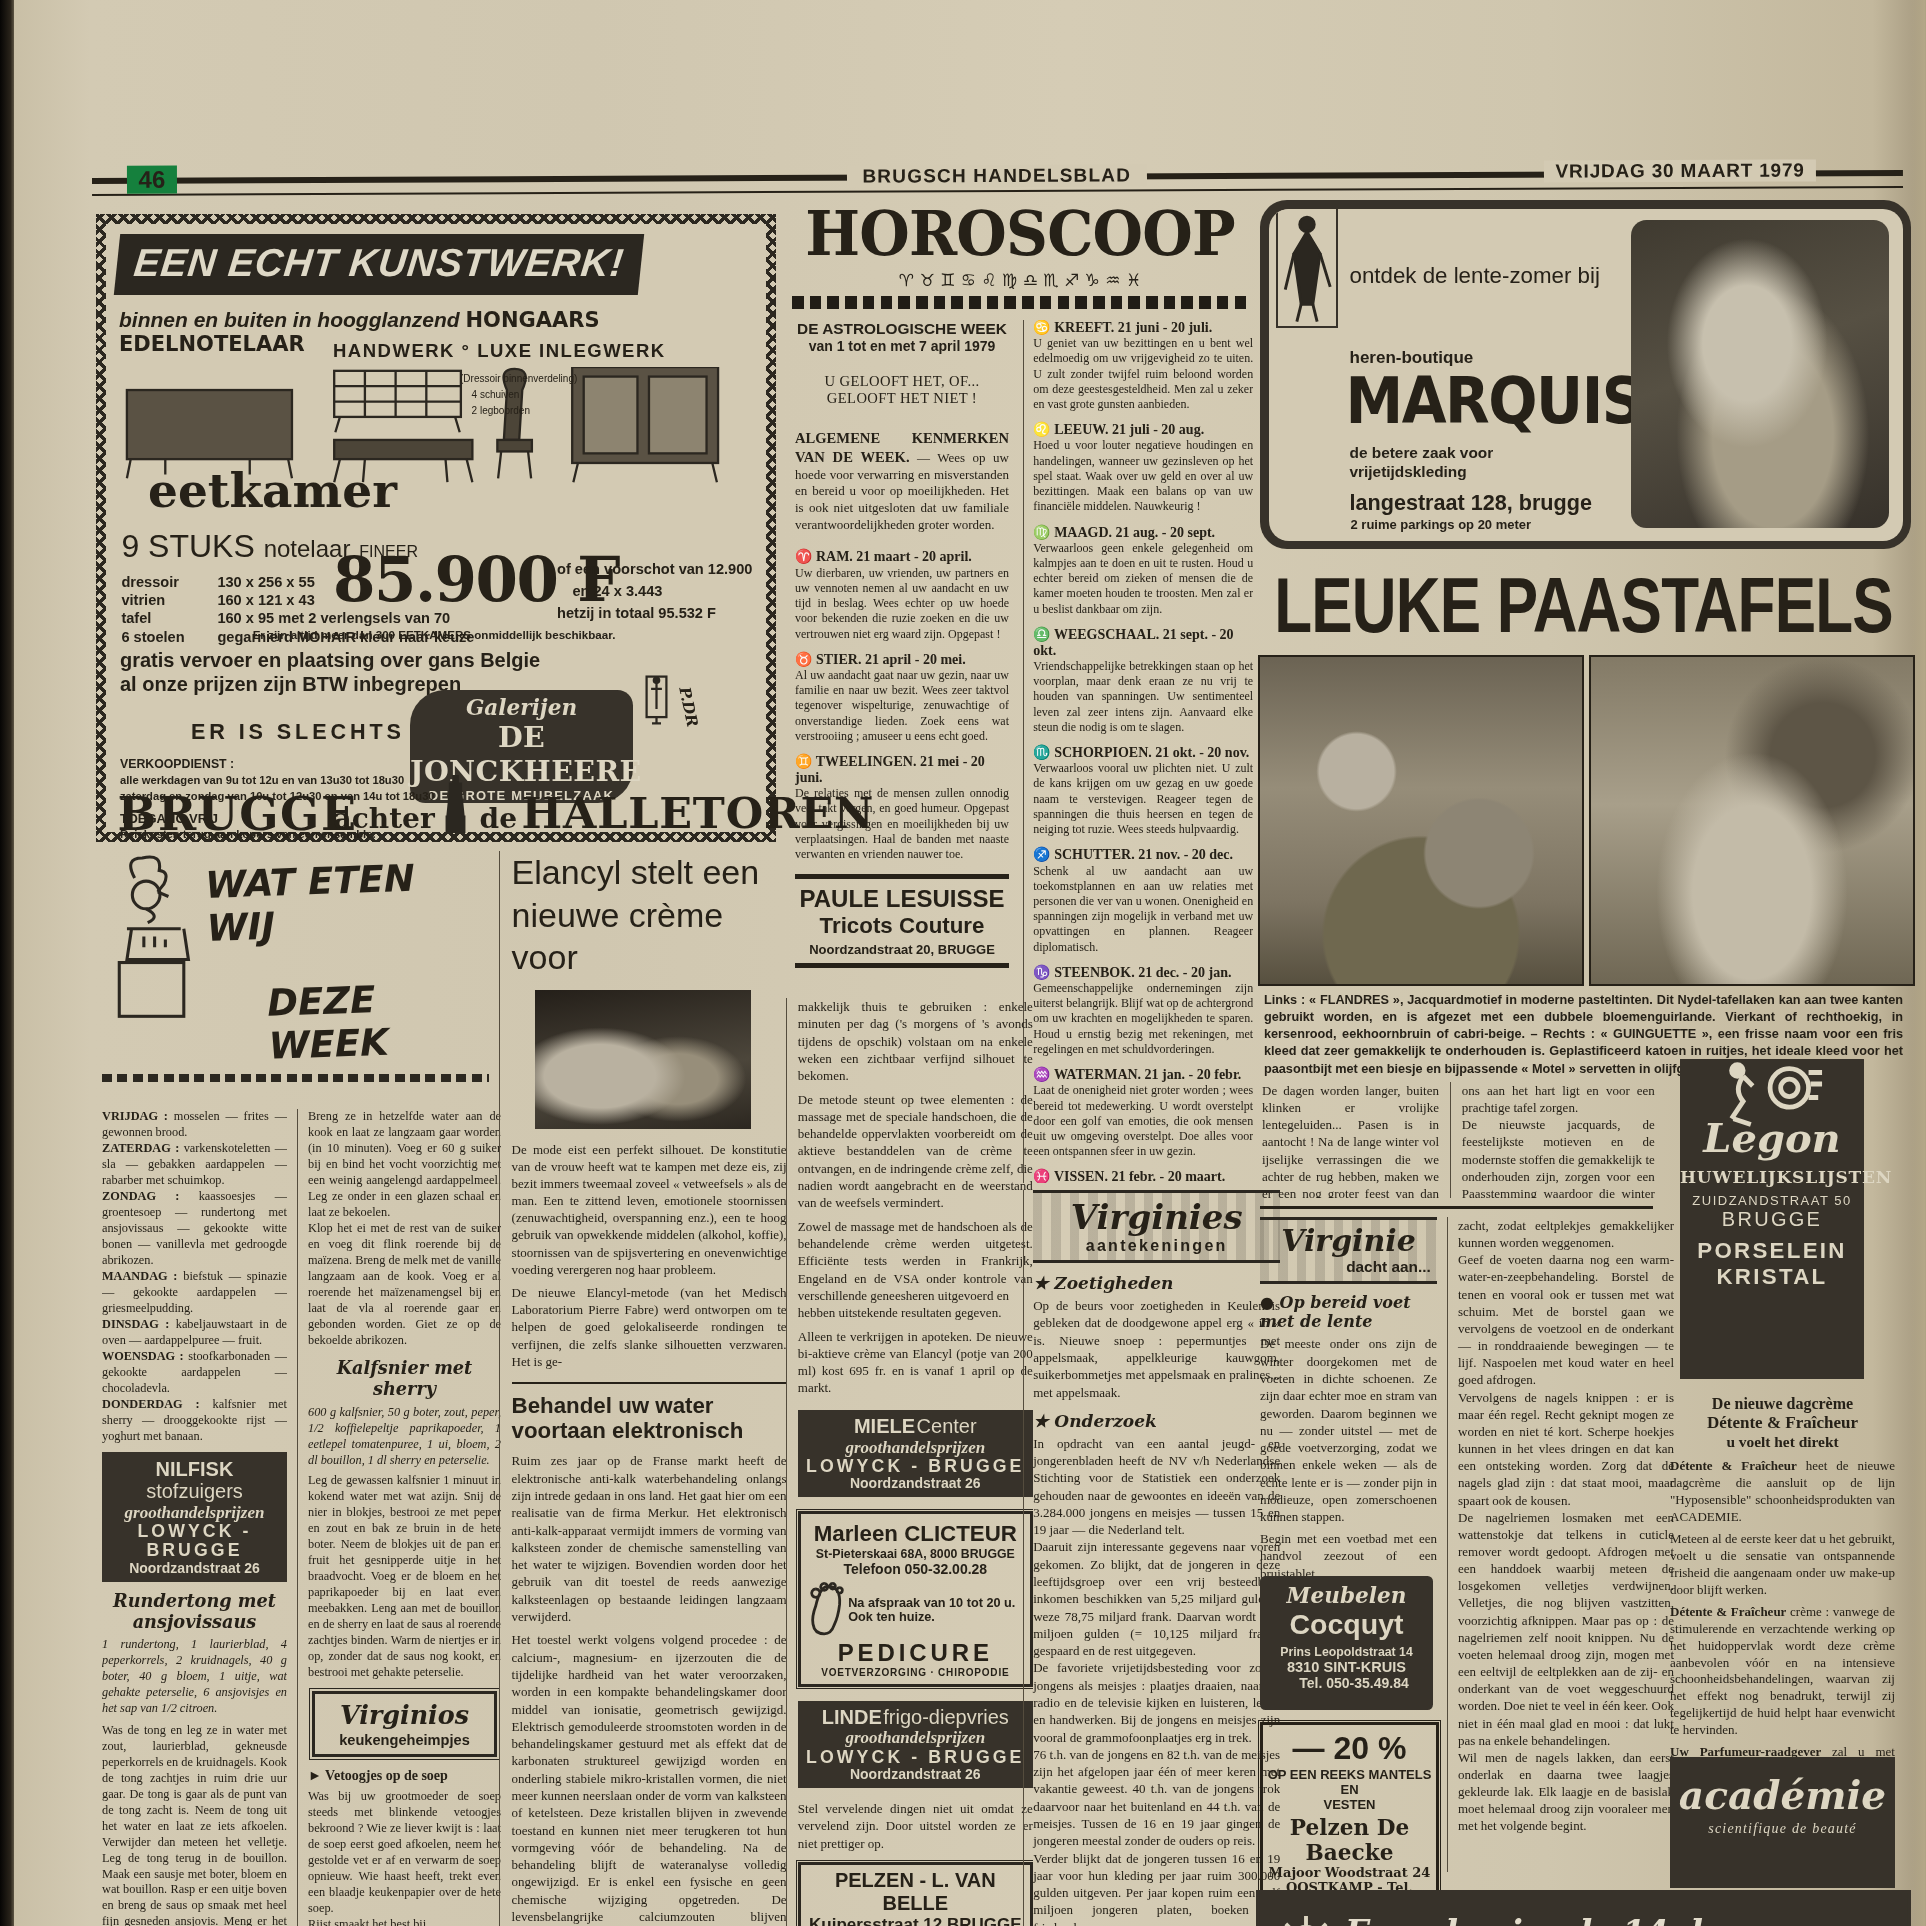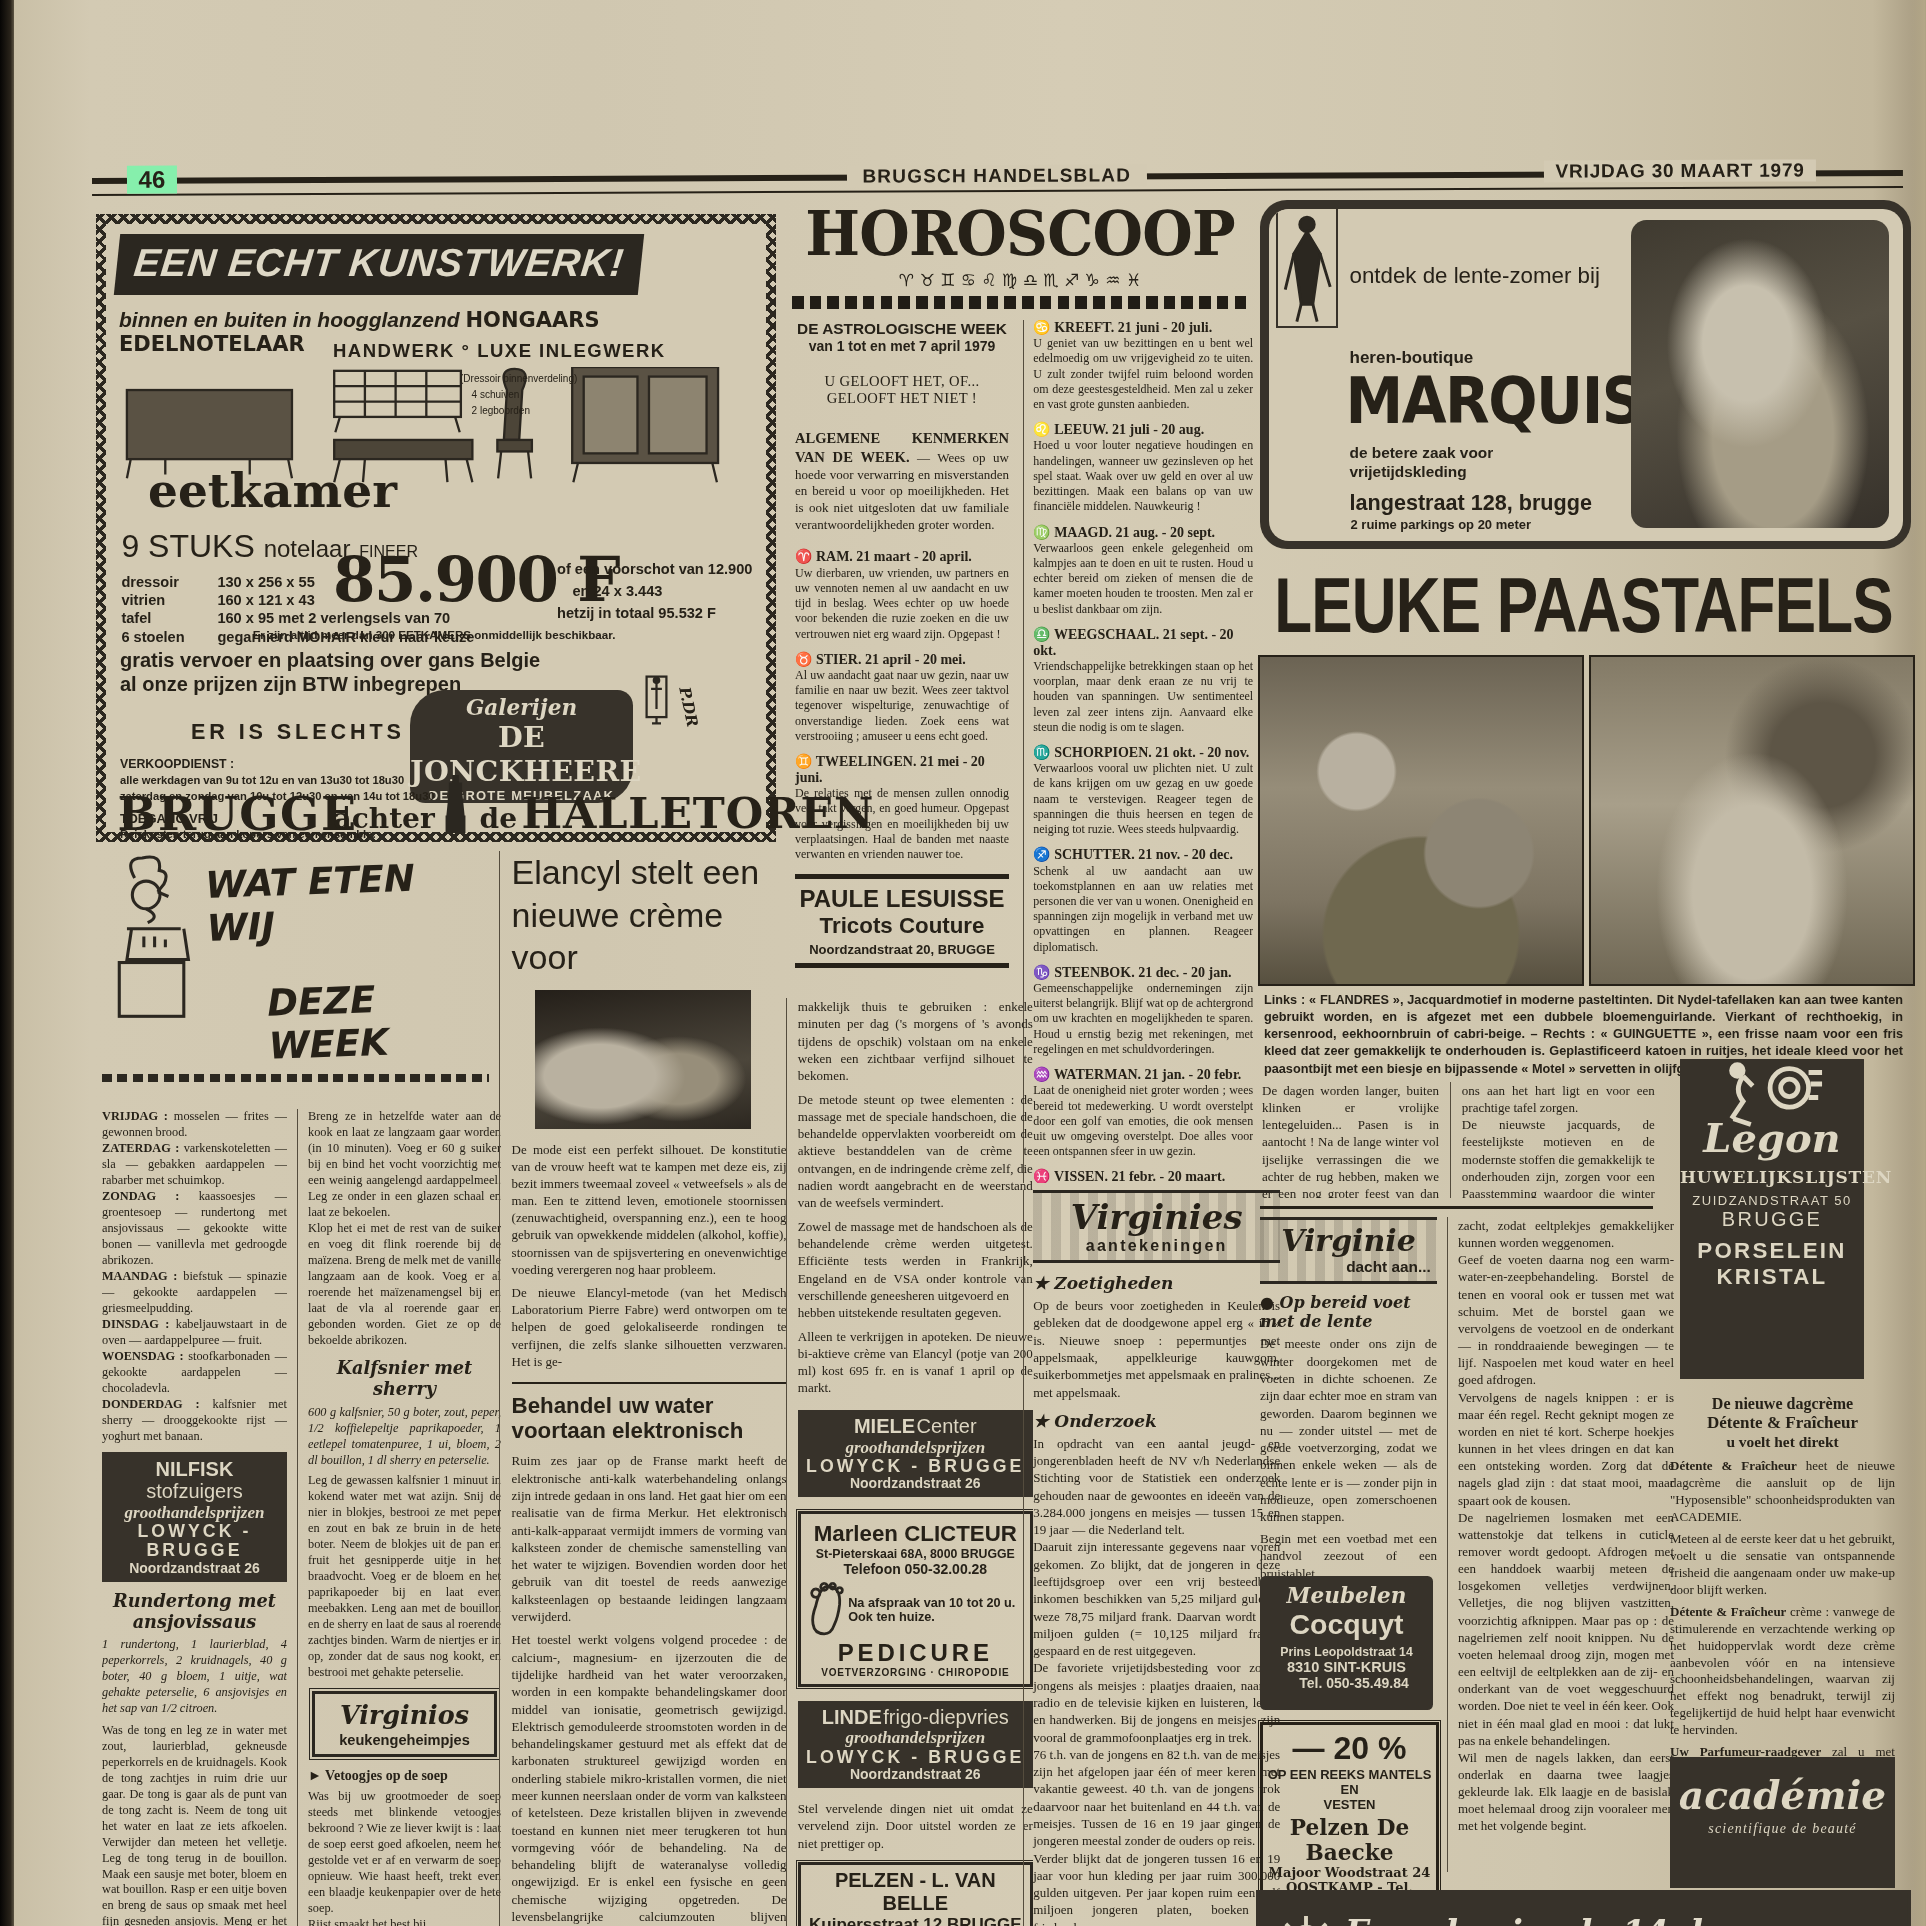--- a/index.html
+++ b/index.html
@@ -38,21 +38,21 @@
 </style>
 </head>
 <body>
 
 <div class="abs" style="left:0;top:0;width:14.6px;height:2805px;background:linear-gradient(90deg,#060504,#2a241b 70%,#6d6450);"></div>
 <div class="abs sheet"></div>
 <div class="abs" style="left:1911px;top:0;width:34px;height:2805px;background:linear-gradient(90deg,rgba(0,0,0,0),#b3a788 40%,#7c7158 75%,#473e2d);"></div>
 
 <div class="abs" style="left:92px;top:154px;width:1811px;height:58px;transform:rotate(-.25deg);">
   <div class="abs" style="left:0;top:20px;width:1811px;height:10px;border-top:6.2px solid #262118;border-bottom:2.3px solid #262118;"></div>
-  <div class="abs" style="left:35px;top:7.7px;background:#86efac;padding:0 11.6px;font:bold 24px 'Liberation Sans',sans-serif;">46</div>
+  <div class="abs" style="left:35px;top:7.7px;background:#15803d;padding:0 11.6px;font:bold 24px 'Liberation Sans',sans-serif;">46</div>
   <div class="abs" style="left:755px;top:10.8px;background:#d3cab3;padding:0 15.4px;font:bold 19px 'Liberation Sans',sans-serif;letter-spacing:1.2px;">BRUGSCH HANDELSBLAD</div>
   <div class="abs" style="left:1452px;top:9.2px;background:#d3cab3;padding:0 11.6px;font:bold 19px 'Liberation Sans',sans-serif;letter-spacing:0.8px;">VRIJDAG 30 MAART 1979</div>
 </div>
 
 <div class="abs lattice" style="left:96px;top:214px;width:680px;height:628px;padding:0;">
 <div class="abs" style="left:10px;top:10px;right:10px;bottom:10px;background:#d3cab3;position:absolute;width:660px;height:608px;">
   <div class="abs" style="left:10.8px;top:10px;background:#2b2720;color:#ded8c6;font:italic 900 39px 'Liberation Sans',sans-serif;padding:7px 17px 10px;transform:skewX(-6deg);letter-spacing:0.8px;">EEN ECHT KUNSTWERK!</div>
   <p class="abs" style="left:13px;top:84px;width:636px;font:bold 21px 'Liberation Sans',sans-serif;">
     <span style="font-style:italic;">binnen en buiten in hoogglanzend</span>
     <span style="font-family:'DejaVu Sans',sans-serif;font-weight:bold;">HONGAARS EDELNOTELAAR</span>

